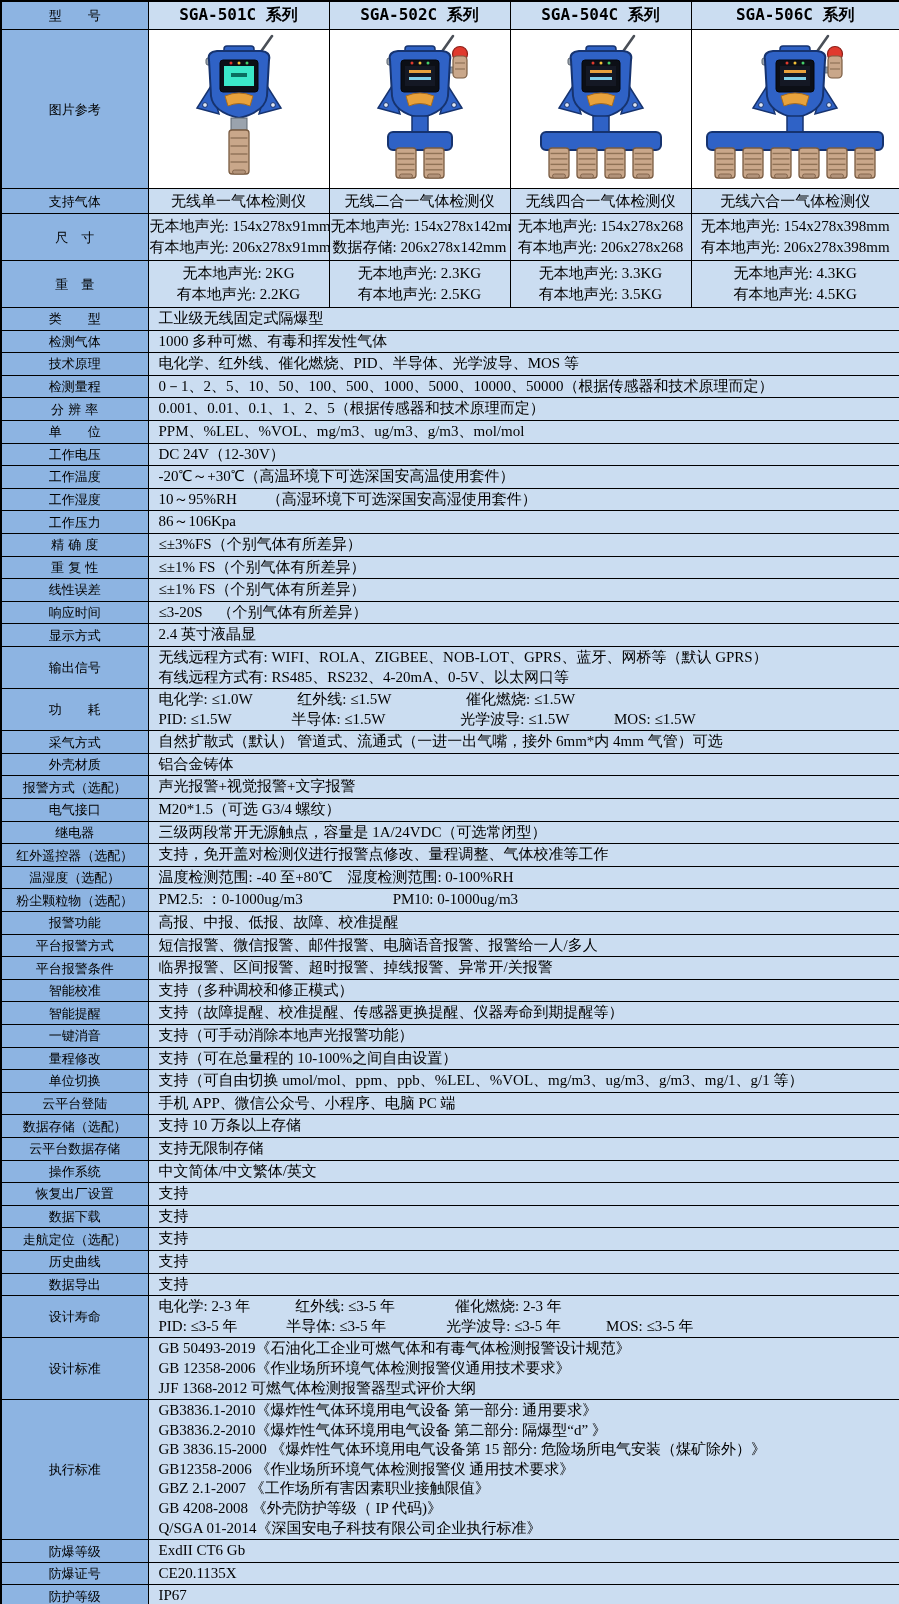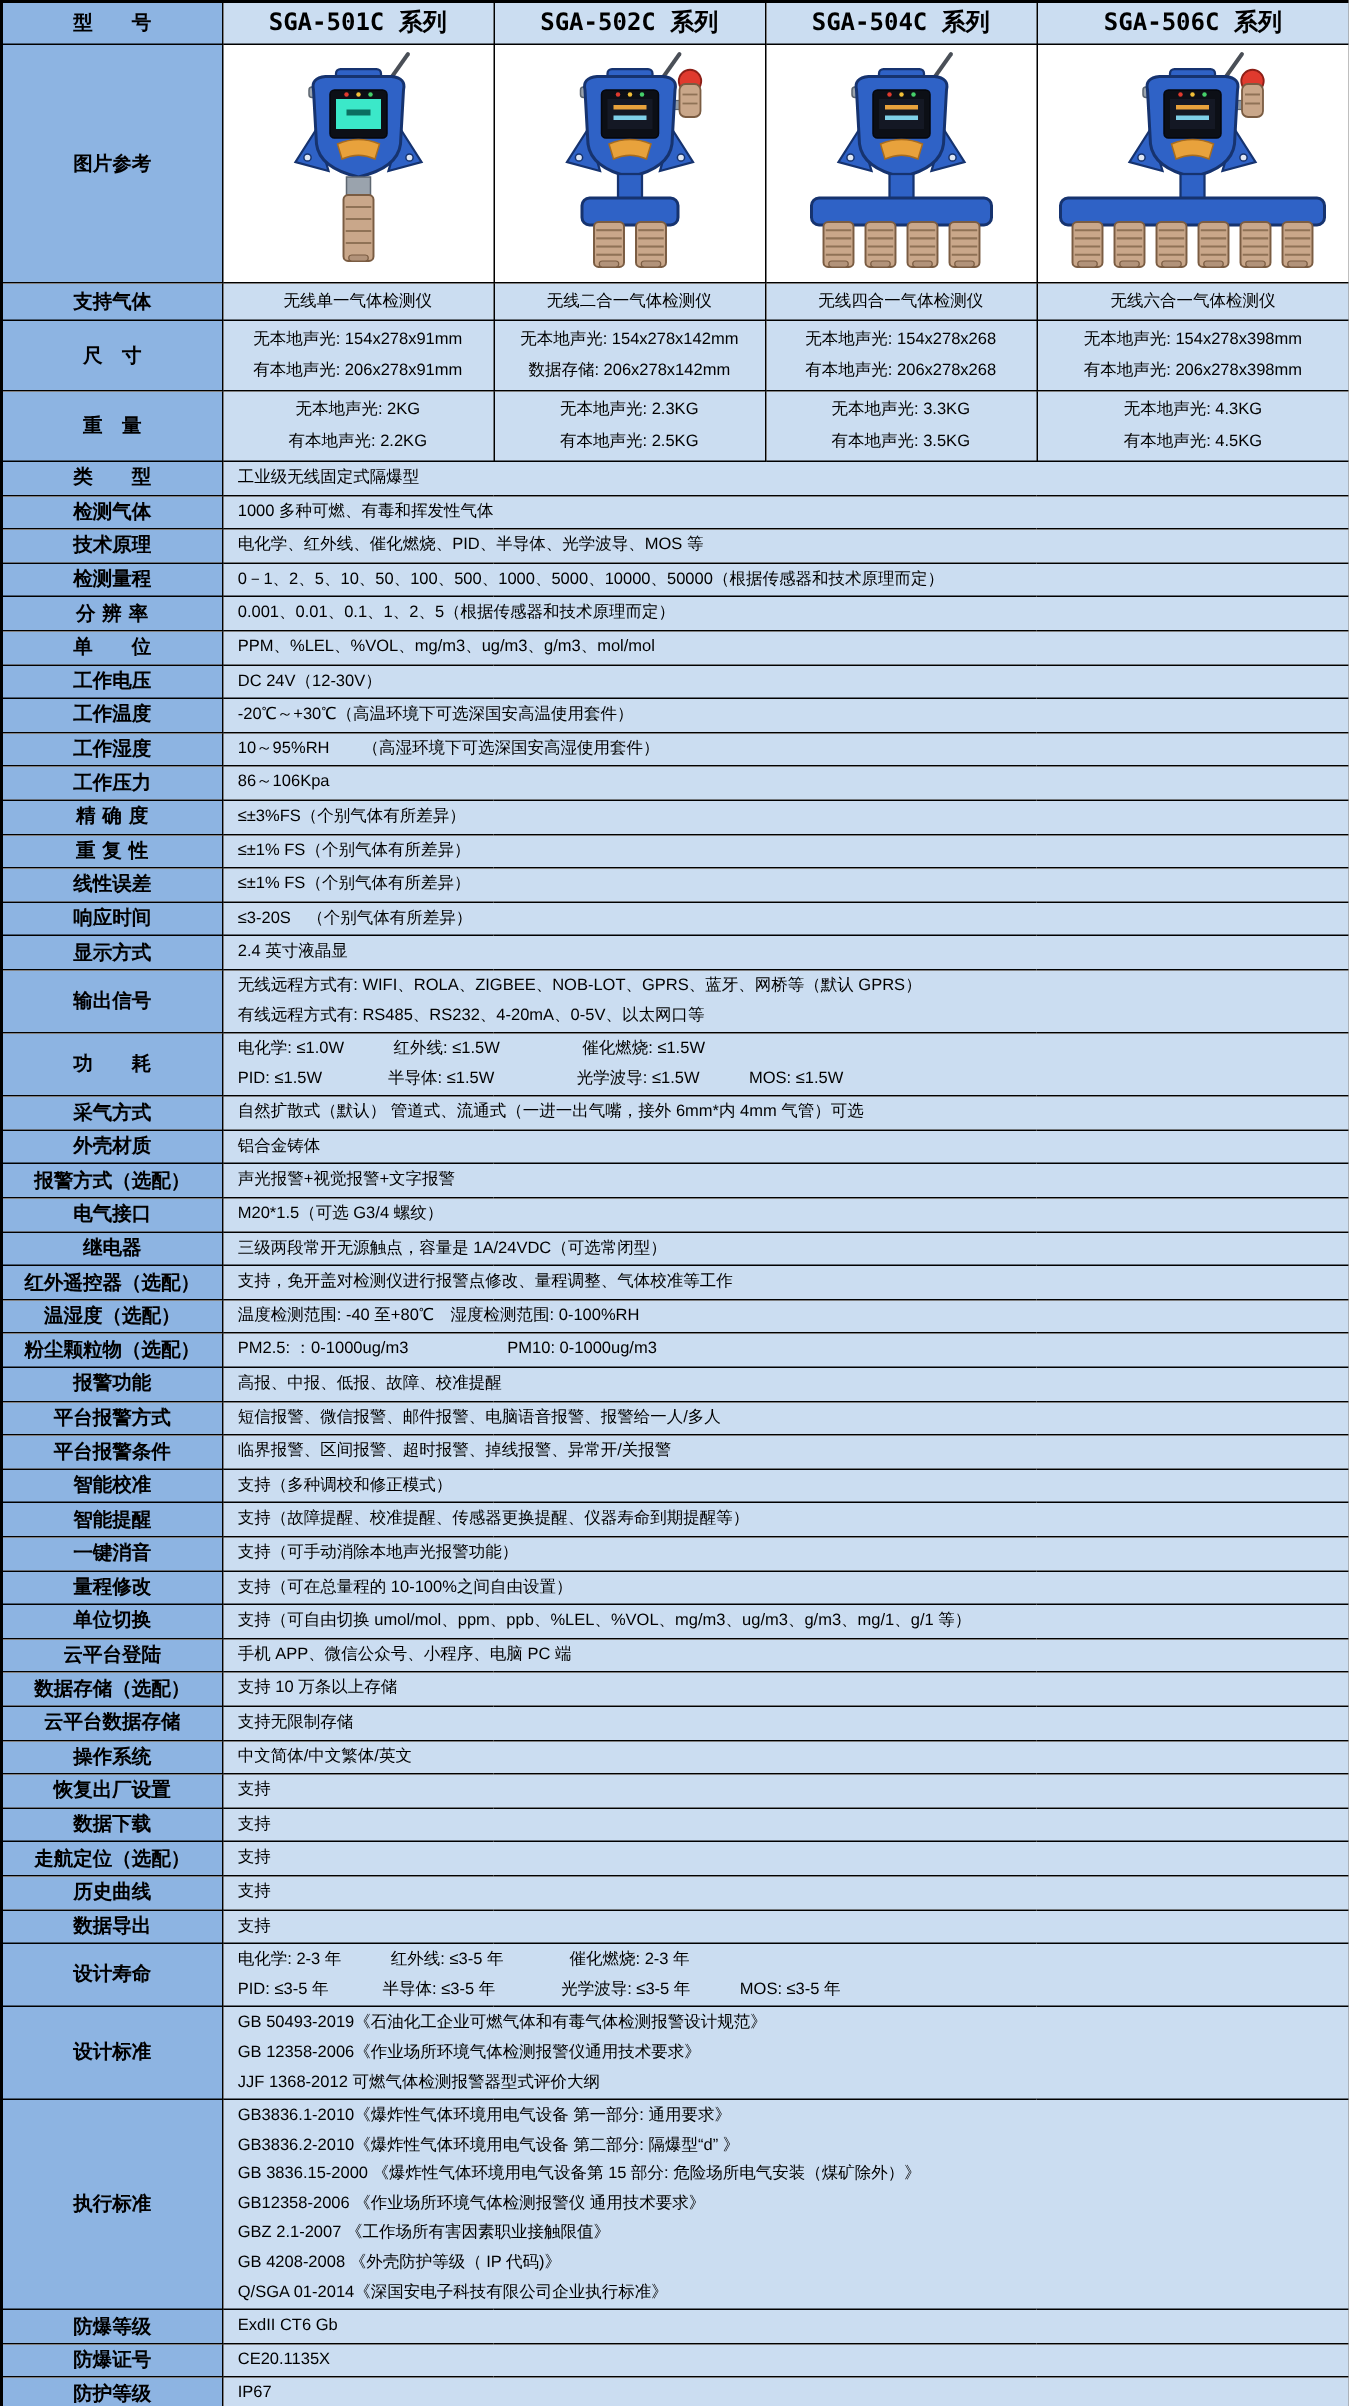--- a/index.html
+++ b/index.html
@@ -1,33 +1,33 @@
 <!DOCTYPE html>
 <html style="--label-bg: #8DB4E2; --value-bg: #CBDDF1;"><head>
 <meta charset="utf-8">
 <style>
   html,body{margin:0;padding:0;background:#fff;}
   body{width:899px;font-family:"DejaVu Sans",sans-serif;color:#000;}
   table{border-collapse:collapse;table-layout:fixed;width:899px;border:2px solid #000;}
   td{border:1px solid #000;vertical-align:middle;overflow:hidden;}
   .lbl{
     background:var(--label-bg,#8DB4E2);
-    font-weight:bold;text-align:center;font-size:13px;
+    font-weight:normal;text-align:center;font-size:13px;
     padding:2px 1px;line-height:17px;
     font-family:"DejaVu Sans","Liberation Sans",sans-serif;
   }
   .model{
     background:var(--value-bg,#CBDDF1);
     font-weight:bold;text-align:center;font-size:16px;height:24px;
     font-family:"DejaVu Sans Mono","DejaVu Sans",monospace;
   }
   .val{
     background:var(--value-bg,#CBDDF1);
-    font-size:11px;padding:1px 4px 1px 10px;
-    font-family:Liberation Sans, sans-serif;
+    font-size:15px;padding:1px 4px 1px 10px;
+    font-family:Liberation Serif, serif;
   }
   .ln{line-height:19.6px;white-space:nowrap;}
   .c4{text-align:center;padding:2px 1px;}
   .c4 .ln{line-height:20px;padding:0;}
   .c4.two .ln{padding:0;line-height:21px;}
   .img-cell{background:#ffffff;height:158px;text-align:center;vertical-align:middle;padding:0;}
   .dev{display:inline-block;}
   .hdr-row .lbl{height:23px;}
 </style>
 </head>

